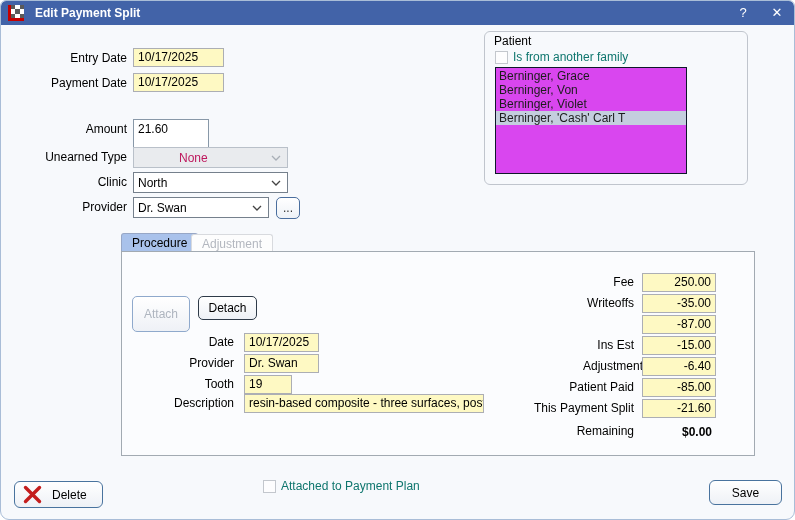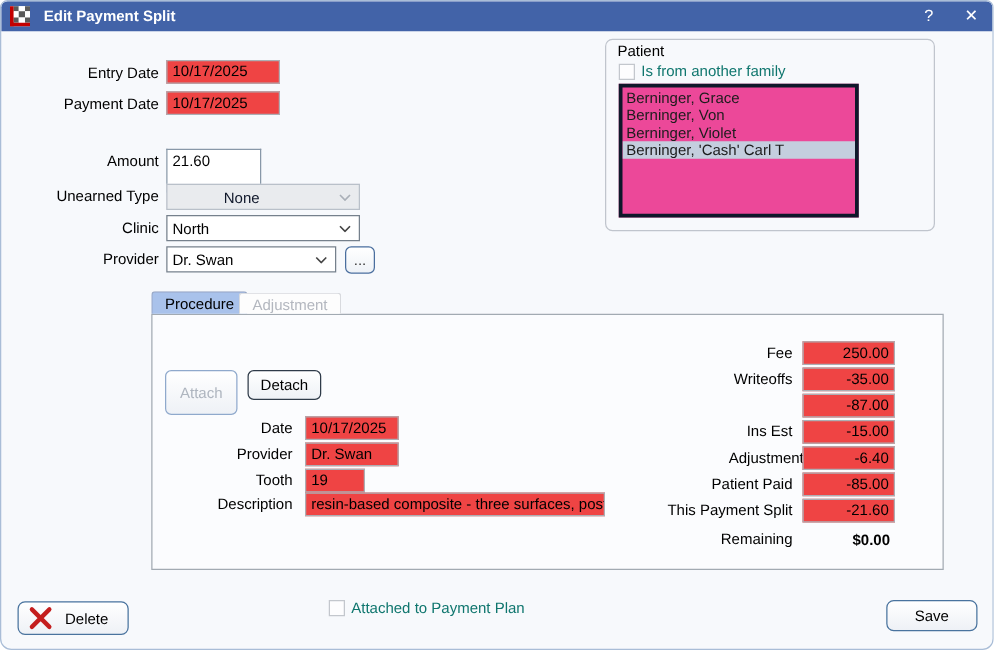--- a/index.html
+++ b/index.html
@@ -36,50 +36,50 @@
     text-align:center; font-size:13px; cursor:default;
   }
   
   .lbl { position:absolute; height:21px; line-height:21px; text-align:right; white-space:nowrap; }
   .lbl.dim { color:#0f766e; }
   .tbx {
     position:absolute; height:19px; padding:0 4px;
     font-family:"Liberation Sans", sans-serif; font-size:12px;
     line-height:17px; white-space:nowrap; overflow:hidden;
   }
-  .tbx.dis { background:#ef4444; border:1px solid #acaeb4; color:#000; }
+  .tbx.dis { background:#fef9c3; border:1px solid #acaeb4; color:#000; }
   .tbx.num { text-align:right; }
   .tbx.focus {
     background:#fff; border:1px solid #8898a8; border-bottom:2px solid #1766cb;
     height:35px; line-height:18px;
   }
   .combo {
     position:absolute; height:21px; background:#fff;
     border:1px solid #75808c; display:flex; align-items:center;
     justify-content:space-between; padding:0 6px 0 4px;
   }
   .combo .chev { color:#444; display:flex; }
-  .combo.off { background:#e9ebee; border-color:#b9c0c9; color:#0f172a;padding-left:45px; }
+  .combo.off { background:#e9ebee; border-color:#b9c0c9; color:#be185d;padding-left:45px; }
   .combo.off .chev { color:#a9afb7; }
   .more-btn {
     position:absolute; width:24px; height:22px;
     border:1px solid #4a6e9e; border-radius:5px;
     background:linear-gradient(#ffffff,#eef2f7);
     text-align:center; line-height:20px; color:#333; cursor:default;
   }
   
   .group {
     position:absolute; border:1px solid #c0c5cd; border-radius:6px;
   }
   .cb {
     position:absolute; width:13px; height:13px;
     border:1px solid #c3c7cd; background:#fdfdfe;
   }
   .listbox {
-    position:absolute; background:#ec4899; border:3px solid #0f172a;
+    position:absolute; background:#d946ef; border:1px solid #0f172a;
     padding:1px 0; overflow:hidden;
   }
   .li { height:14px; line-height:14px; padding:0 3px; white-space:nowrap; color:#1c1c1c; }
   .li.sel { background:#c4cede; }
   
   .tab {
     position:absolute; height:18px; line-height:18px; padding:0 10px;
     border:1px solid #97a7c6; border-bottom:none; border-radius:3px 3px 0 0;
     background:#a9c2eb; color:#000; z-index:2;
   }

